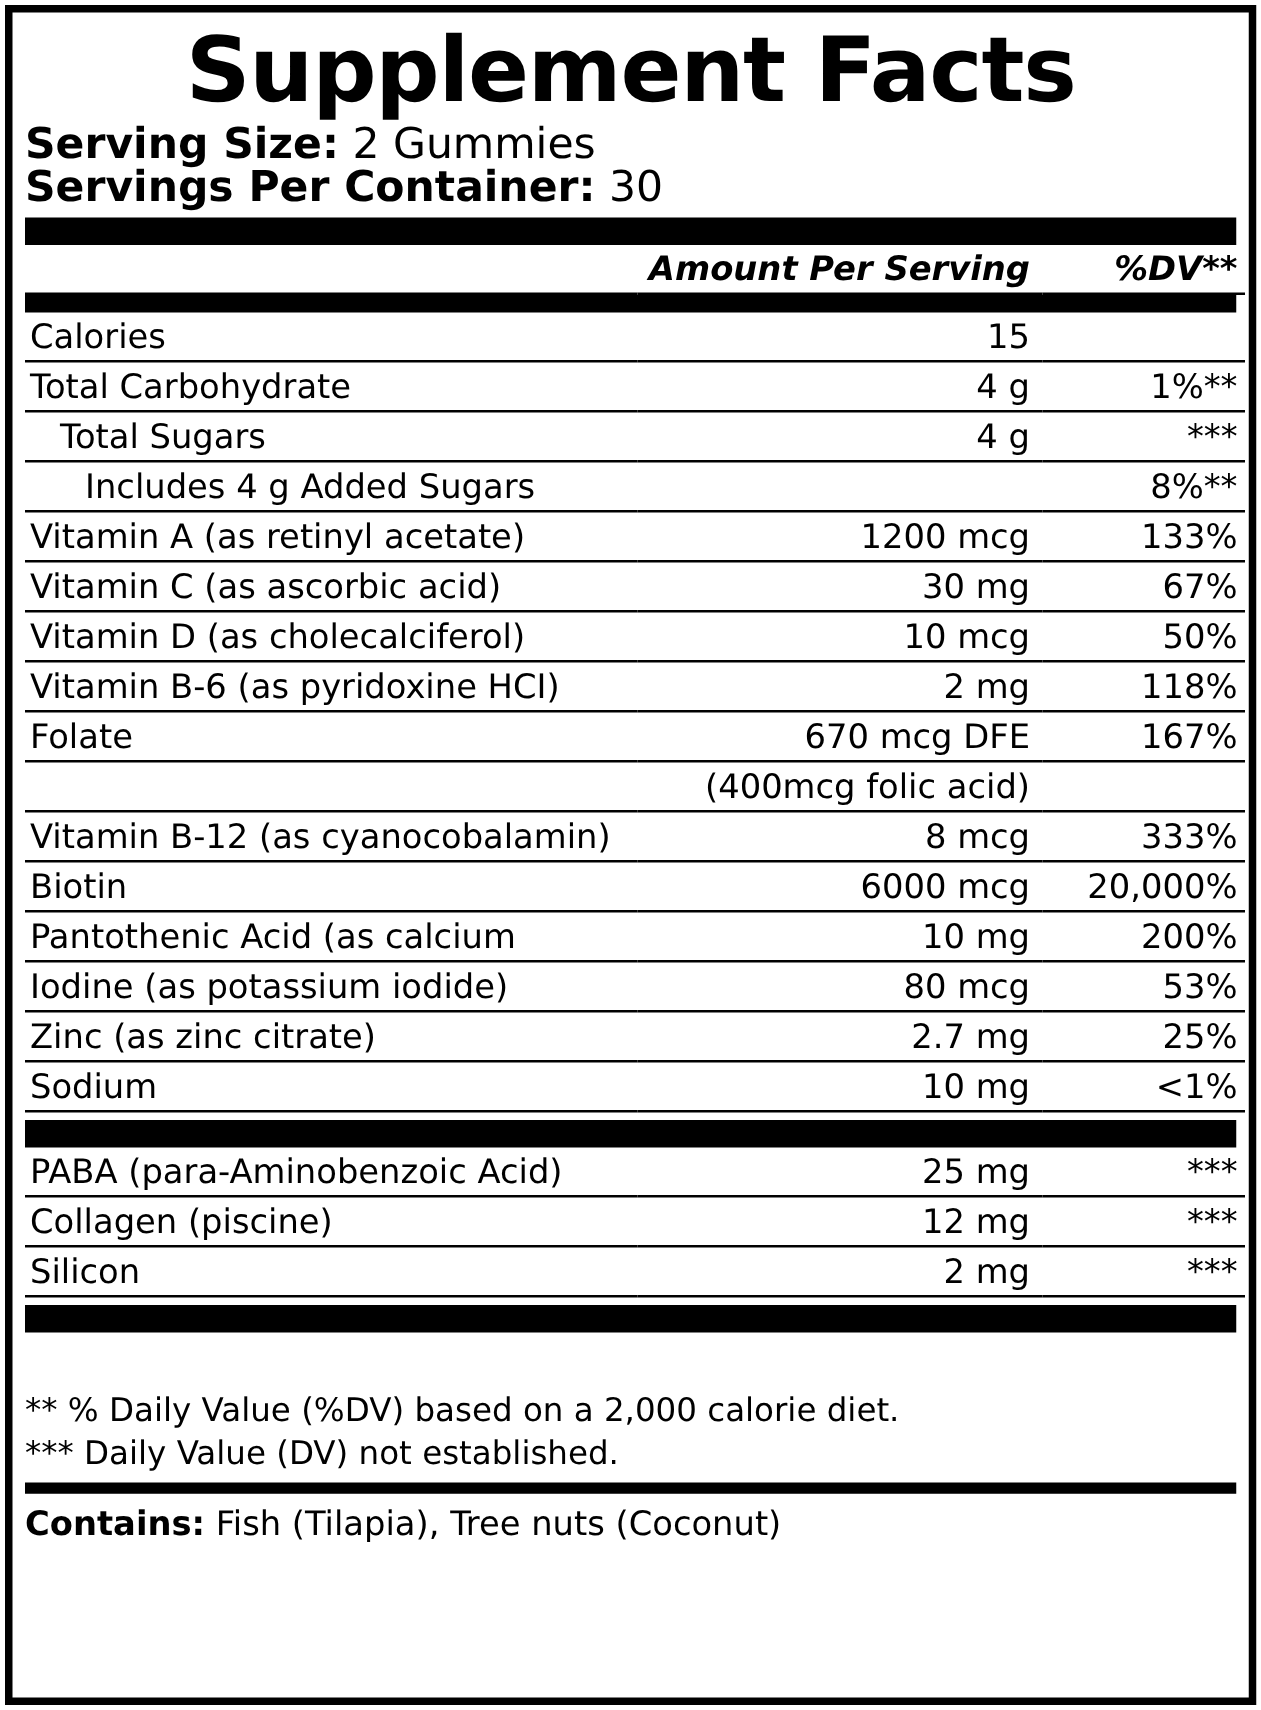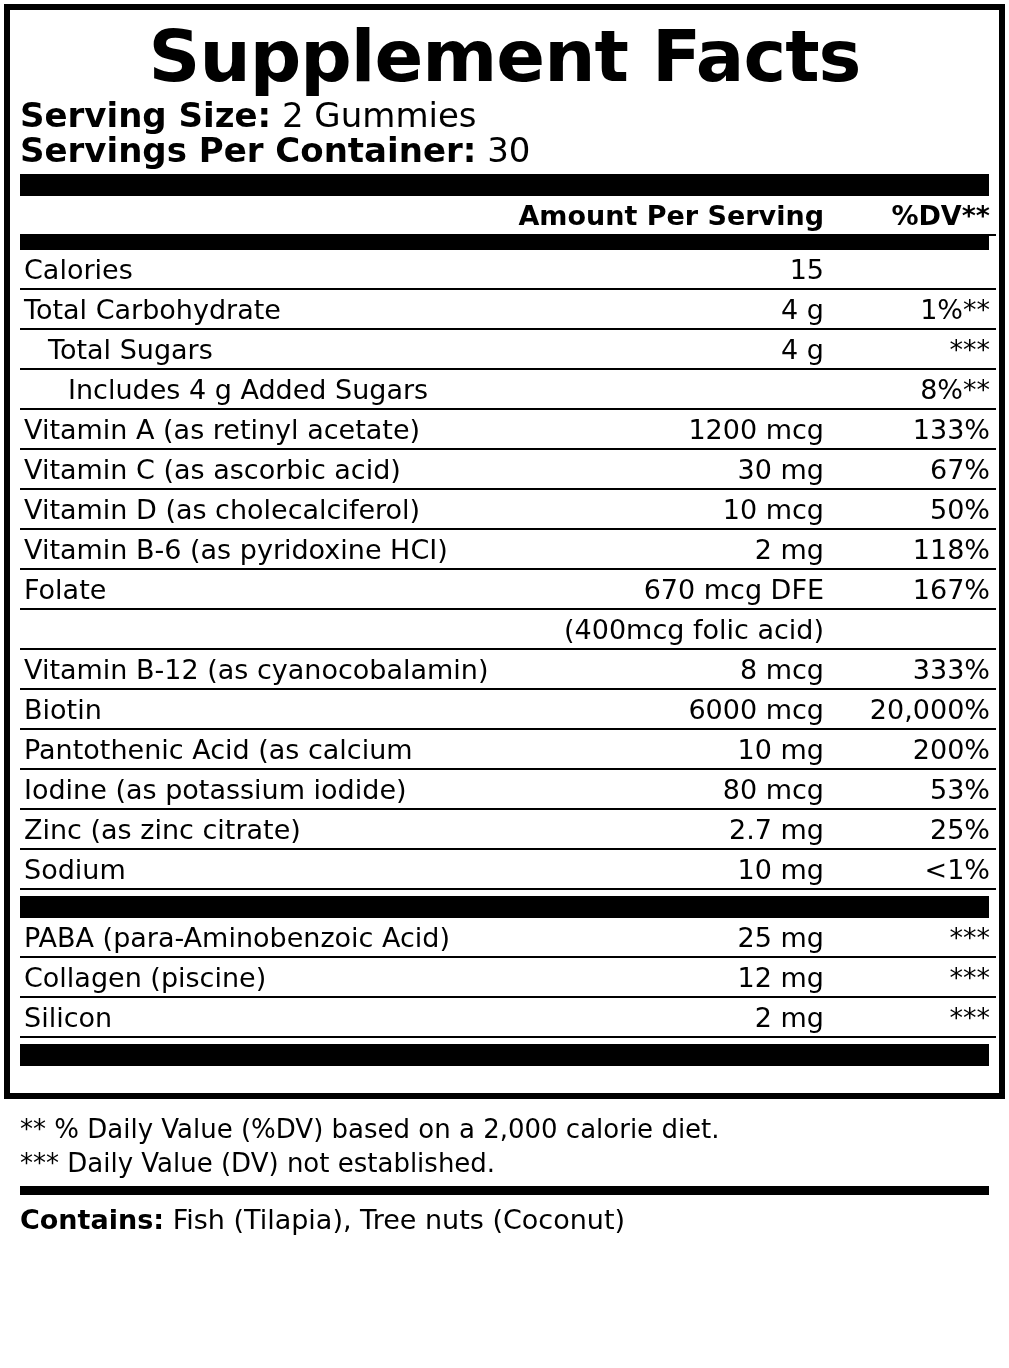--- a/index.html
+++ b/index.html
@@ -17,21 +17,21 @@
     box-sizing: border-box;
     background: #ffffff;
     position: relative;
     overflow: hidden;
   }
   .panel {
     position: absolute;
     left: 4px;
     top: 4px;
     width: 1001px;
-    height: 1095px;
+    height: 1360px;
     box-sizing: border-box;
     border: 6px solid #000000;
     background: #ffffff;
     padding: 6px 10px 0 10px;
   }
   .title {
     font-family: "DejaVu Sans", sans-serif;
     font-weight: bold;
     font-size: 72px;
     line-height: 80px;
@@ -76,21 +76,21 @@
     padding: 4px 0 3px 0;
     vertical-align: bottom;
     border-bottom: 2px solid #000000;
   }
   .hdr td {
     border-bottom: none;
     font-weight: bold;
     font-size: 27px;
     padding-bottom: 2px;
   }
-  .hdr .amt, .hdr .dv { text-align: right; }
+  .hdr .amt, .hdr .dv { text-align: right; font-style: italic; }
   .name { text-align: left; padding-left: 4px !important; }
   .amt  { text-align: right; padding-right: 10px !important; }
   .dv   { text-align: right; padding-right: 6px !important; }
   .indent1 .name { padding-left: 28px !important; }
   .indent2 .name { padding-left: 48px !important; }
   .no-rule td { border-bottom: none; }
   .stars {
     text-align: right;
     padding-right: 6px !important;
     vertical-align: top;

